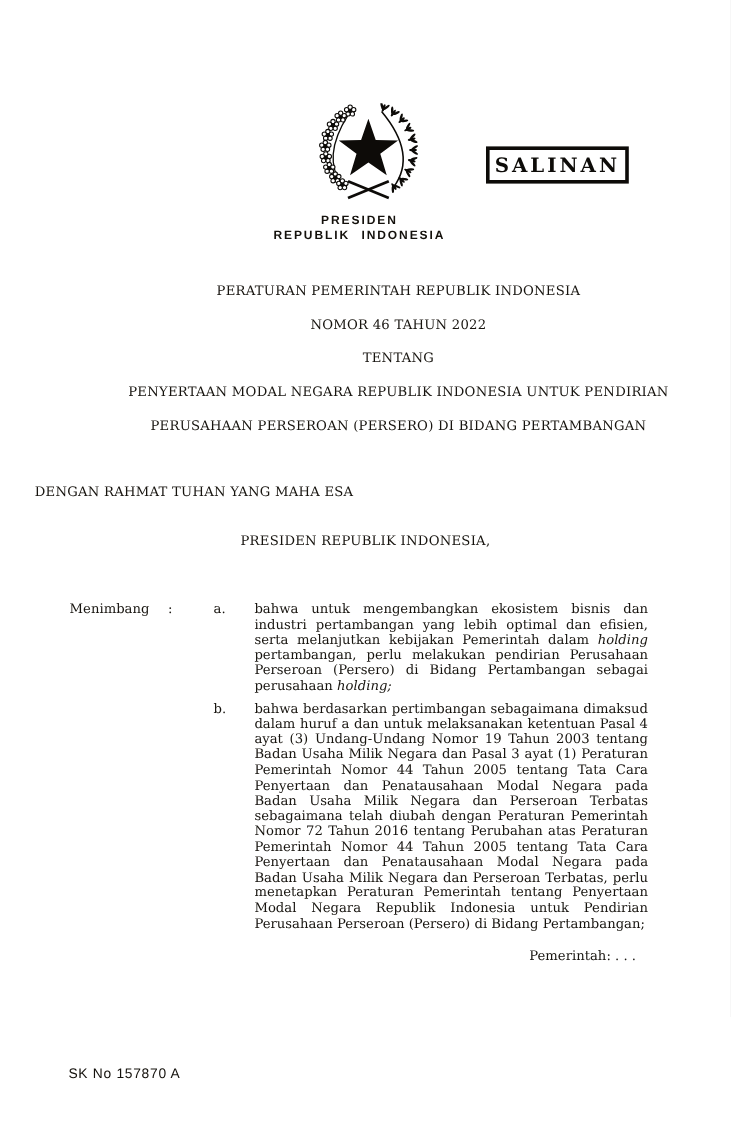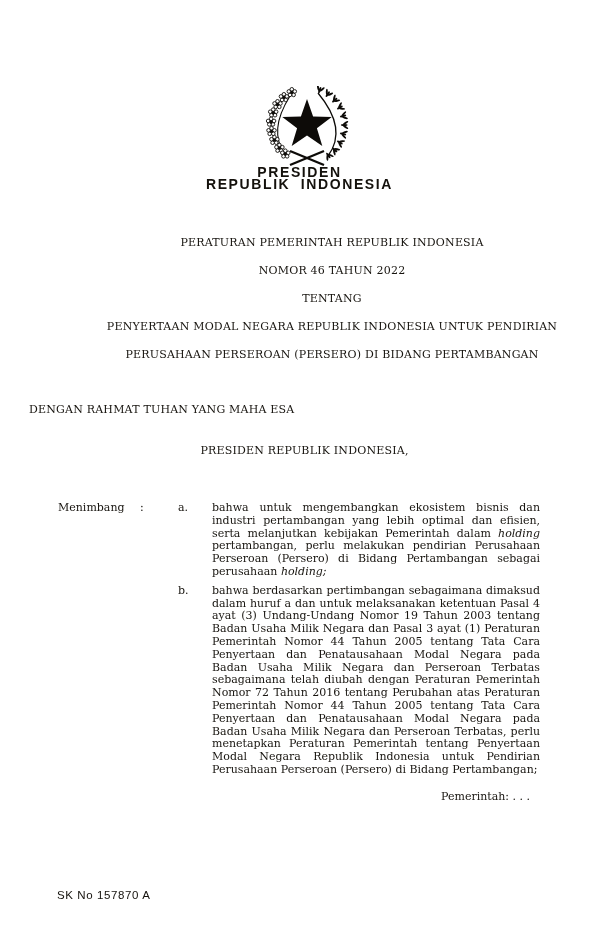--- a/index.html
+++ b/index.html
@@ -8,24 +8,24 @@
     width:609px;height:936px;
     background:#ffffff;
     font-family:"DejaVu Serif", serif;
     color:#17140f;
     overflow:hidden;
     margin:0 auto;
   }
   
   .emblem{position:absolute;top:86px;left:254px;width:106px;height:84px;}
   .org{
-    position:absolute;top:166px;left:0;width:599px;
+    position:absolute;top:179px;left:0;width:599px;
     text-align:center;
     font-family:"Liberation Sans", sans-serif;
-    font-weight:bold;font-size:14px;line-height:12px;
+    font-weight:bold;font-size:10px;line-height:12px;
     letter-spacing:1.6px;color:#14110c;
   }
   .org .l2{word-spacing:5px;}
   
   .stamp{
     position:absolute;top:122px;left:405px;width:119px;height:31px;
     border:3px solid #0d0b08;box-sizing:border-box;
     display:flex;align-items:center;justify-content:center;
     font-family:"DejaVu Serif", serif;font-weight:bold;
     font-size:16.5px;letter-spacing:2.5px;color:#0d0b08;
@@ -110,20 +110,23 @@
       <use href="#grain" transform="translate(84.8,21.1) rotate(-28)"></use>
       <use href="#grain" transform="translate(87.9,29.3) rotate(-14)"></use>
       <use href="#grain" transform="translate(89,38) rotate(0)"></use>
       <use href="#grain" transform="translate(87.9,46.7) rotate(14)"></use>
       <use href="#grain" transform="translate(84.8,54.9) rotate(28)"></use>
       <use href="#grain" transform="translate(79.8,62.1) rotate(42)"></use>
       <use href="#grain" transform="translate(73.6,67.5) rotate(55)"></use>
     </svg>
   </div>
 
+  <div class="stamp">
+    <span>SALINAN</span>
+  </div>
 
   <div class="org">
     <div class="l1">PRESIDEN</div>
     <div class="l2">REPUBLIK INDONESIA</div>
   </div>
 
   <div class="title-block">
     <div class="title-line">PERATURAN PEMERINTAH REPUBLIK INDONESIA</div>
     <div class="title-line">NOMOR 46 TAHUN 2022</div>
     <div class="title-line">TENTANG</div>

